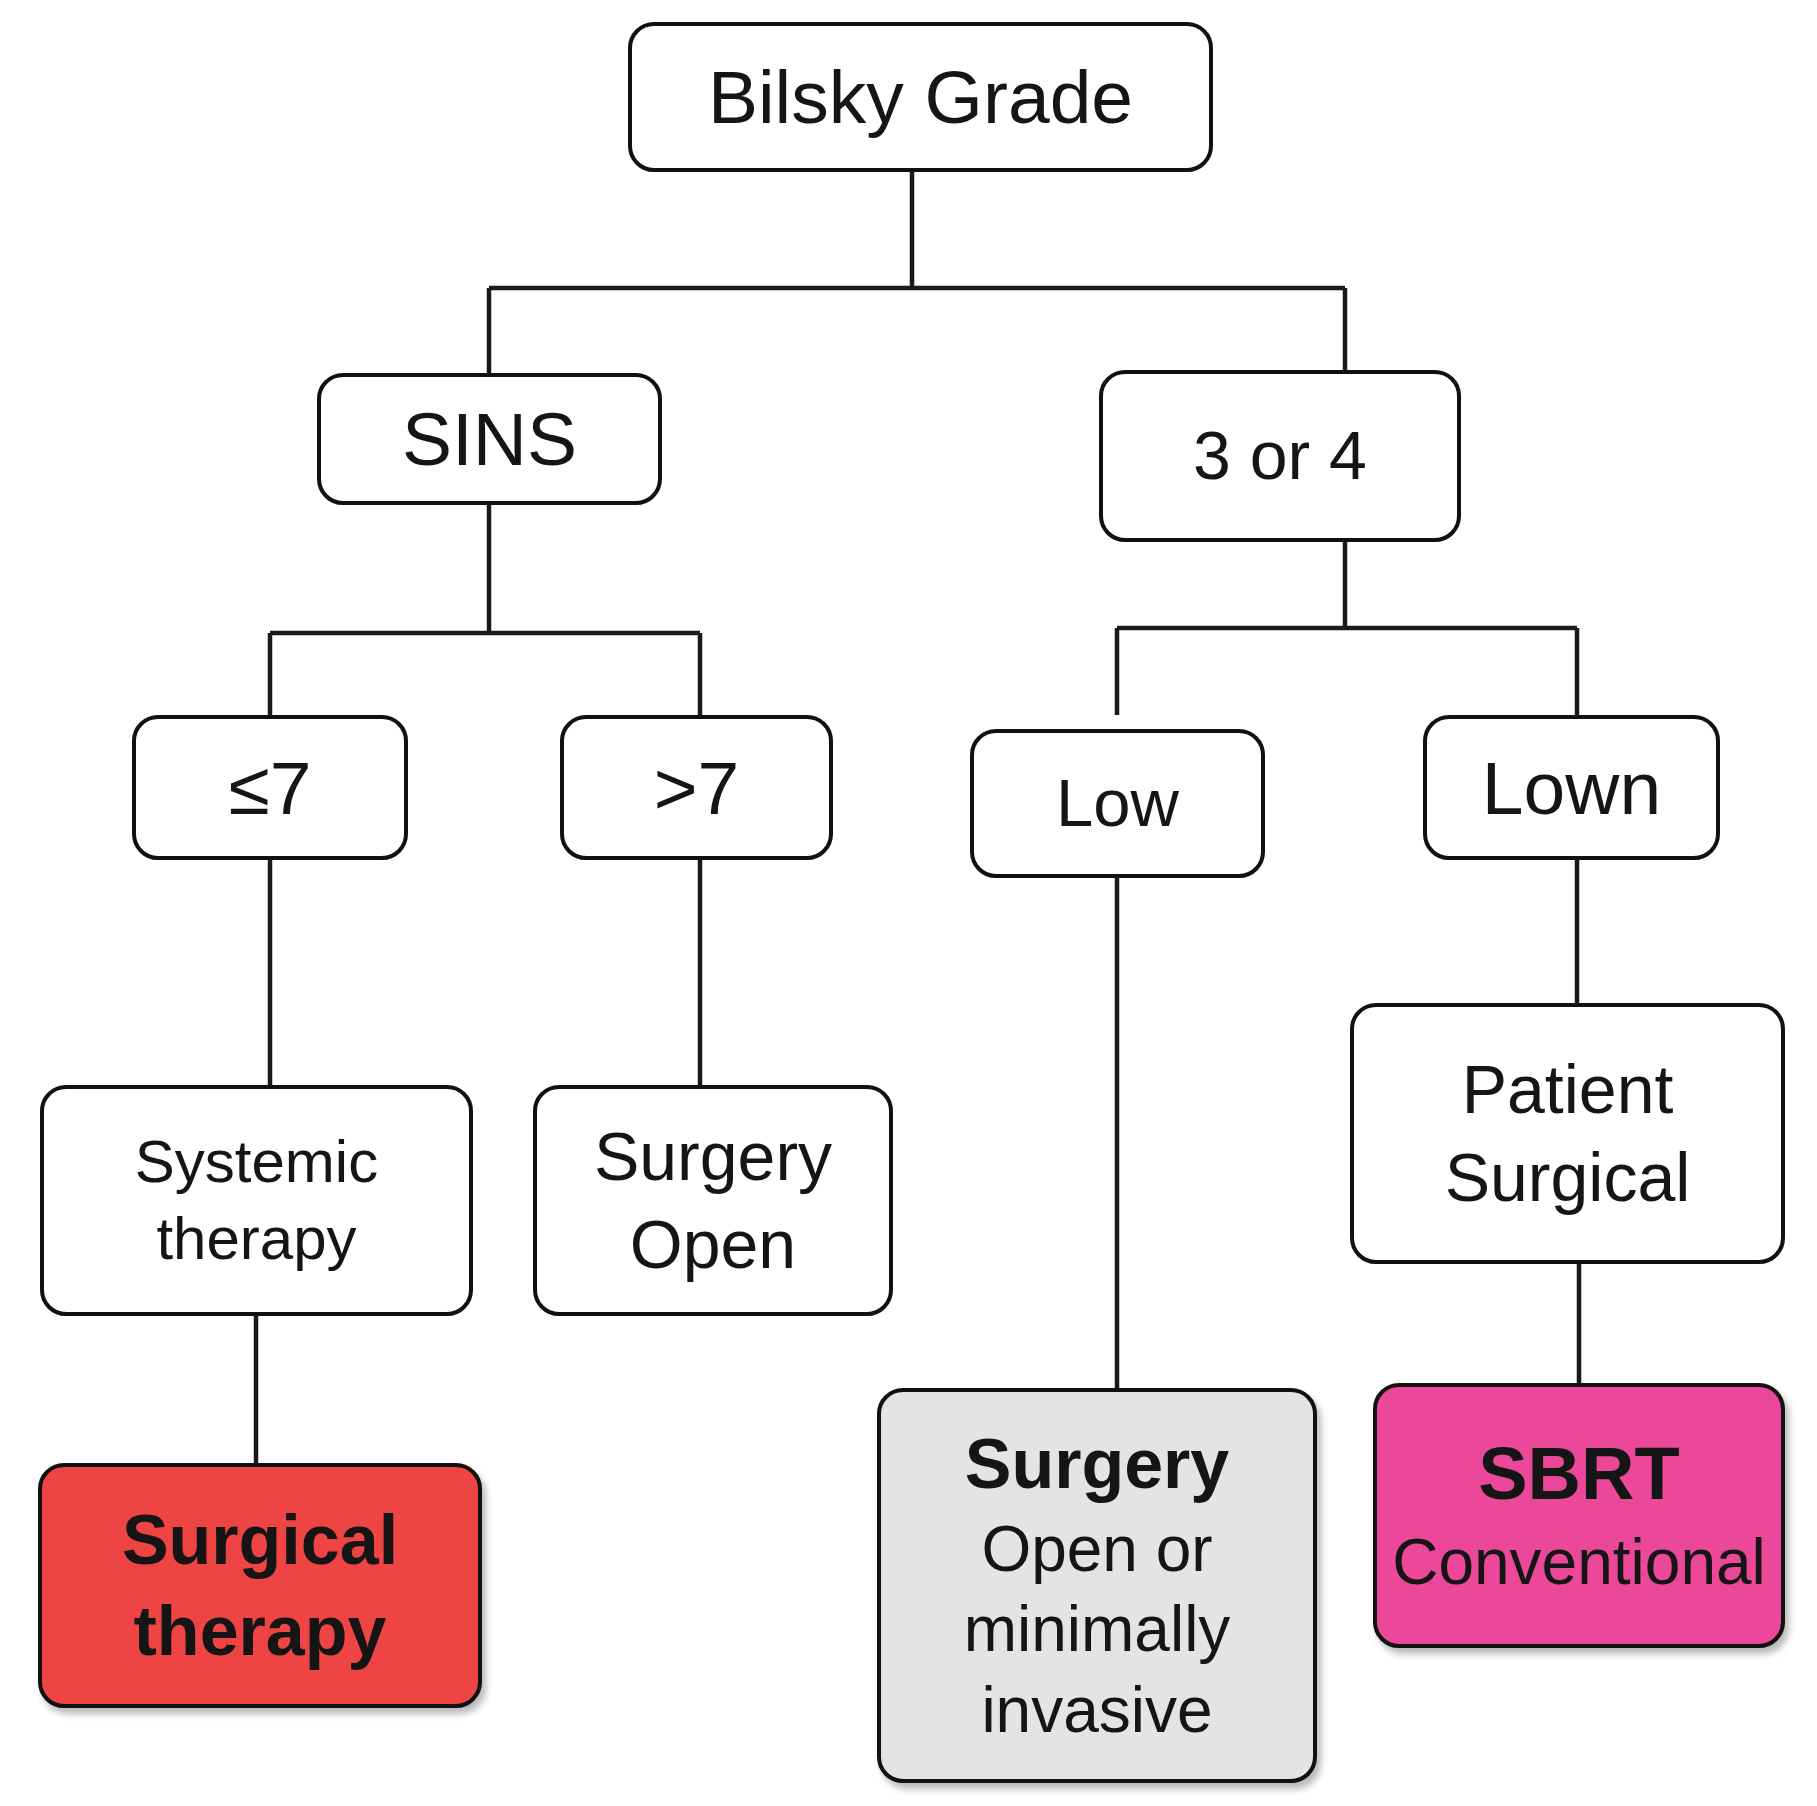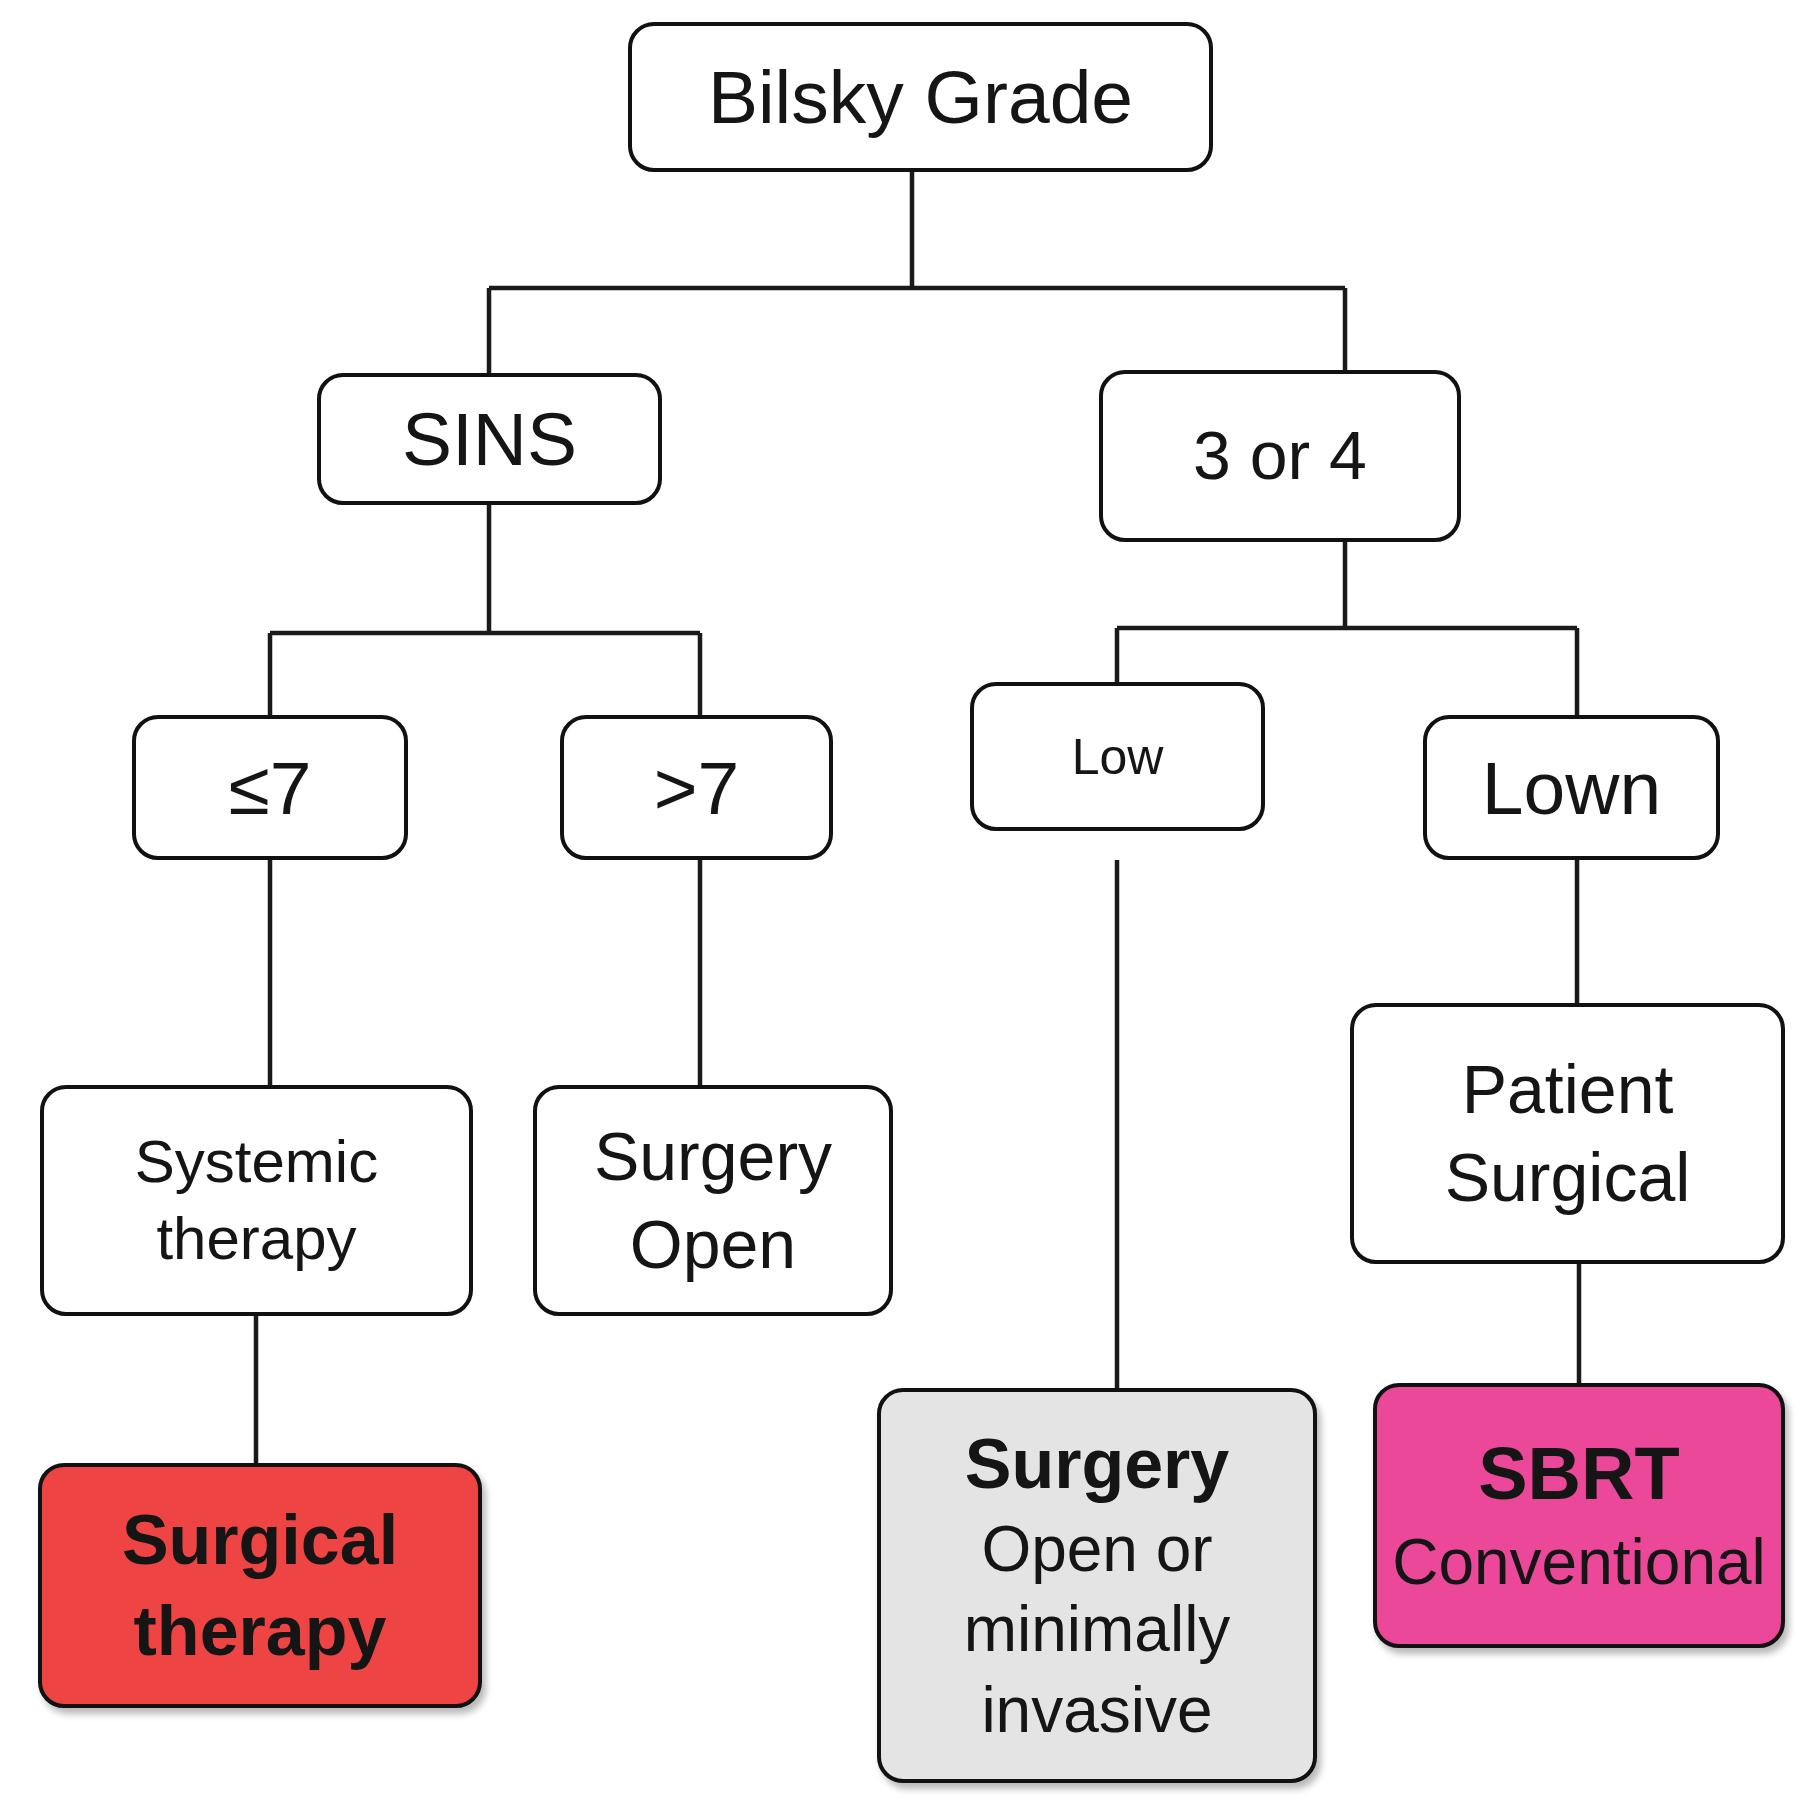--- a/index.html
+++ b/index.html
@@ -42,21 +42,21 @@
     text-align: center;
     font-size: 70px;
     line-height: 1.2;
     color: #151515;
   }
   .n-bilsky   { left: 628px;  top: 22px;   width: 585px; height: 150px; font-size: 75px; }
   .n-sins     { left: 317px;  top: 373px;  width: 345px; height: 132px; font-size: 75px; }
   .n-34       { left: 1099px; top: 370px;  width: 362px; height: 172px; font-size: 68px; }
   .n-le7      { left: 132px;  top: 715px;  width: 276px; height: 145px; font-size: 75px; }
   .n-gt7      { left: 560px;  top: 715px;  width: 273px; height: 145px; font-size: 75px; }
-  .n-low      { left: 970px;  top: 682px;  width: 295px; height: 149px; font-size: 50px; }
+  .n-low      { left: 970px;  top: 729px;  width: 295px; height: 149px; font-size: 67px; }
   .n-lown     { left: 1423px; top: 715px;  width: 297px; height: 145px; font-size: 75px; align-items: center; }
   .n-systemic { left: 40px;   top: 1085px; width: 433px; height: 231px; font-size: 60px; line-height: 1.28; }
   .n-surgopen { left: 533px;  top: 1085px; width: 360px; height: 231px; font-size: 68px; line-height: 1.28; }
   .n-fitness  { left: 1350px; top: 1003px; width: 435px; height: 261px; font-size: 68px; line-height: 1.28; }
   .n-surgical {
     left: 38px; top: 1463px; width: 444px; height: 245px;
     background: #ef4444; font-size: 70px; font-weight: 700; line-height: 1.3;
     box-shadow: 4px 6px 7px rgba(0,0,0,0.28);
   }
   .n-surgmin {

